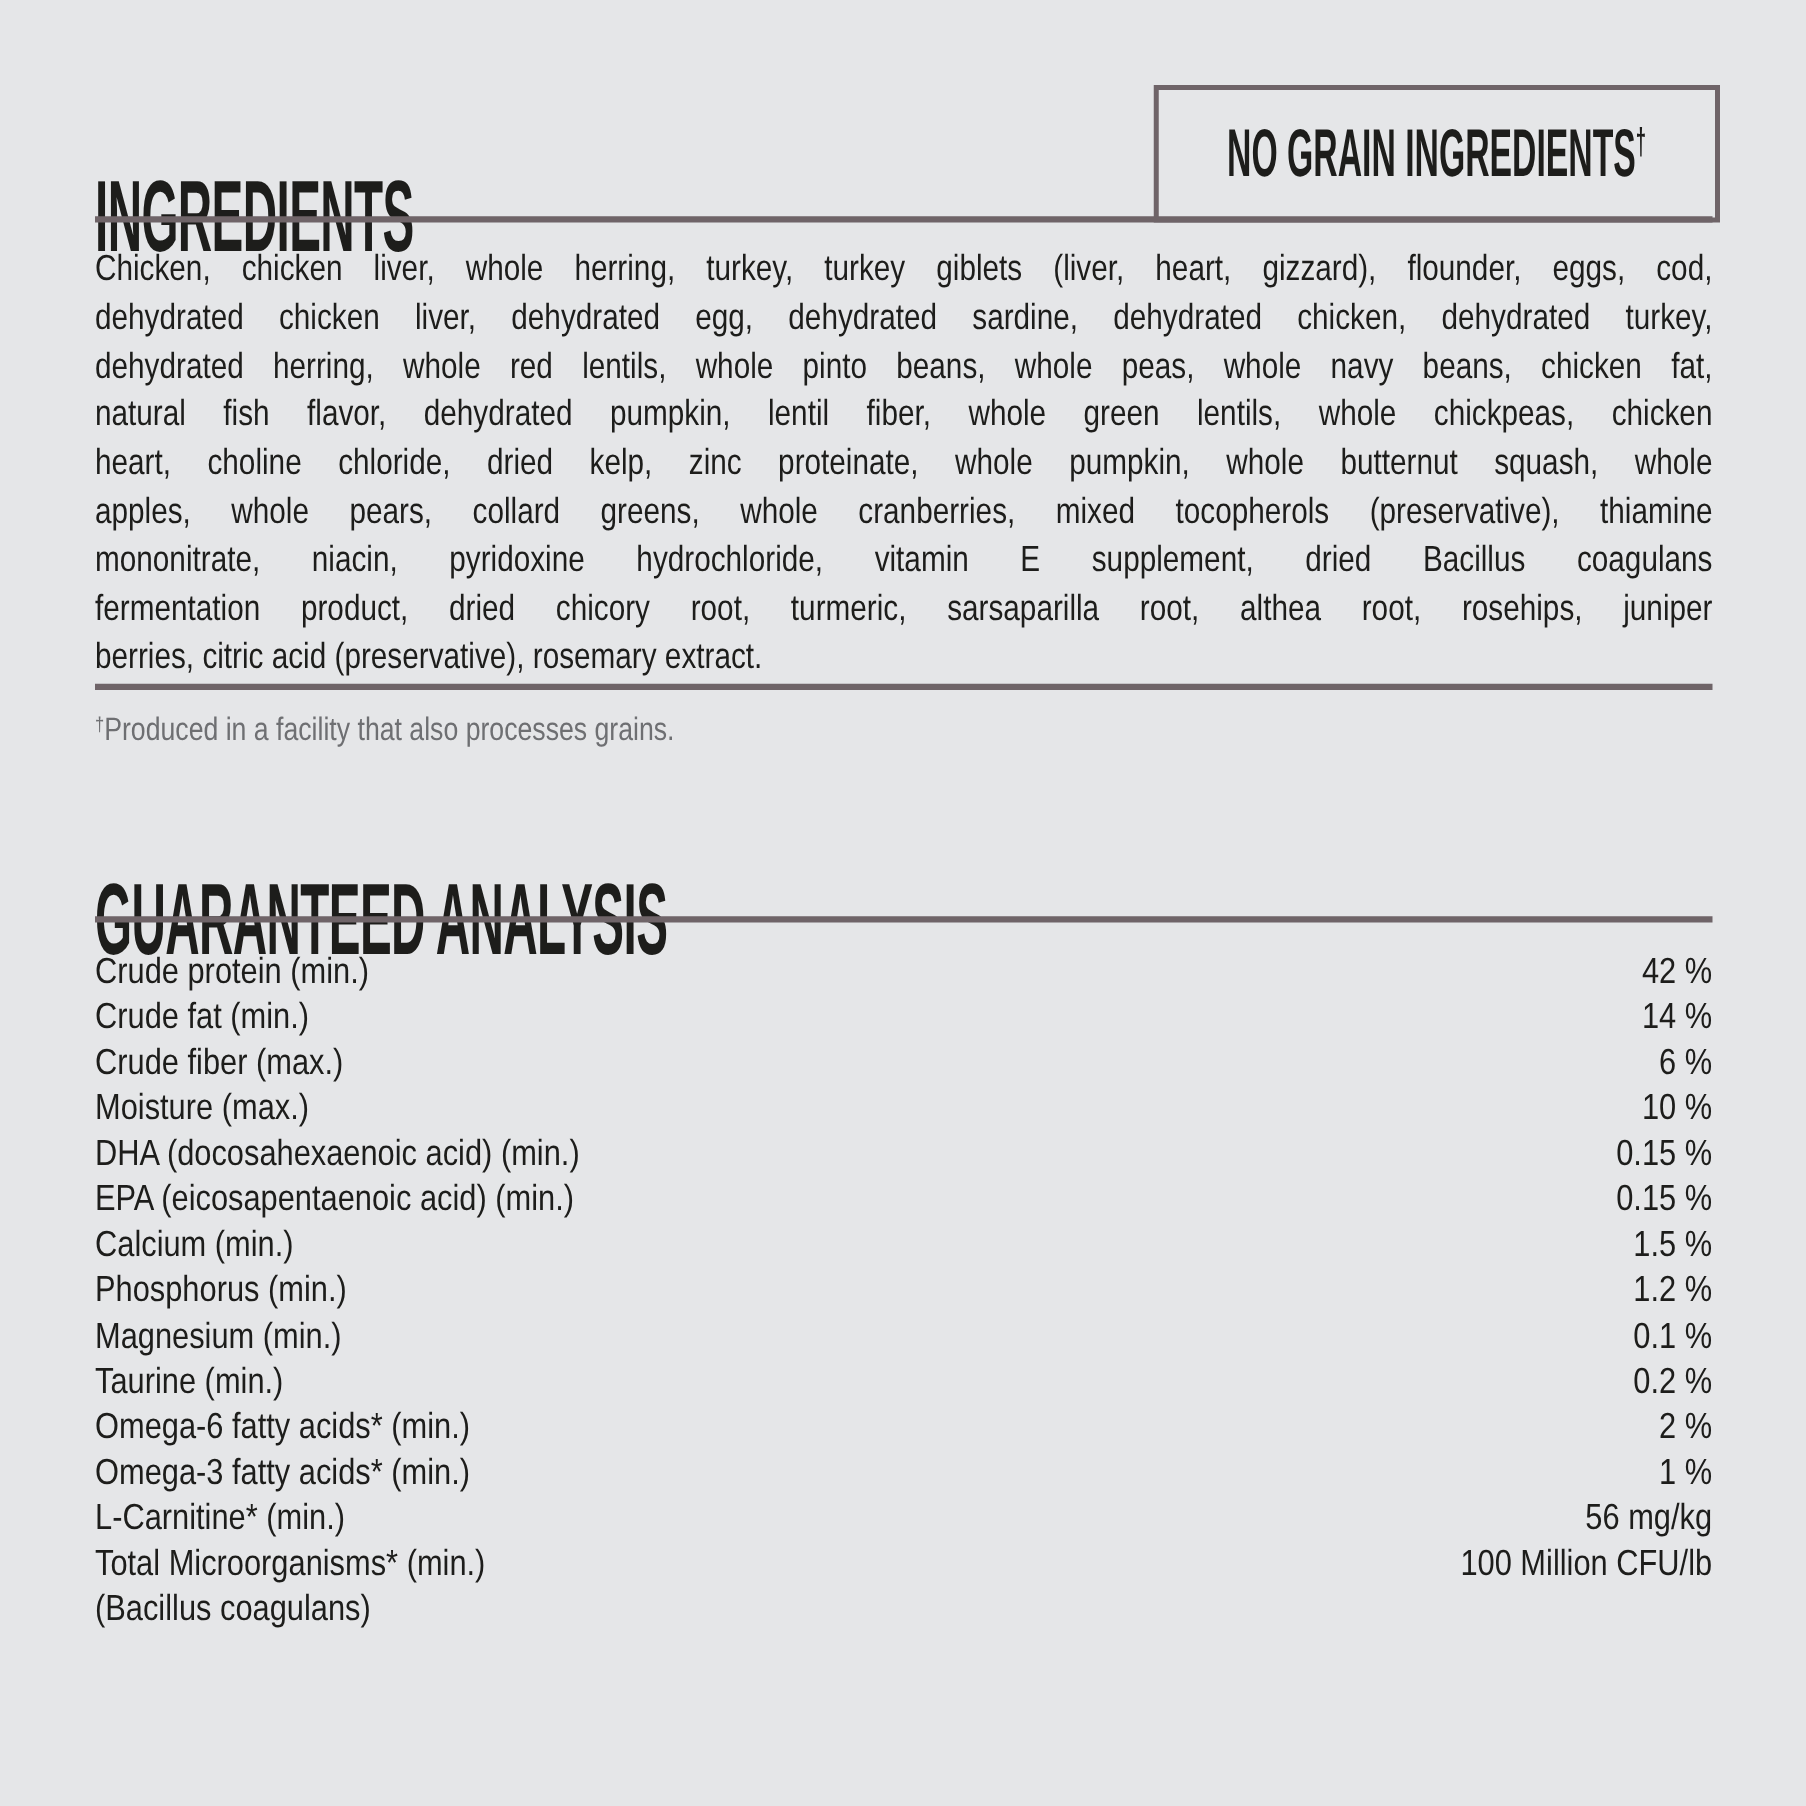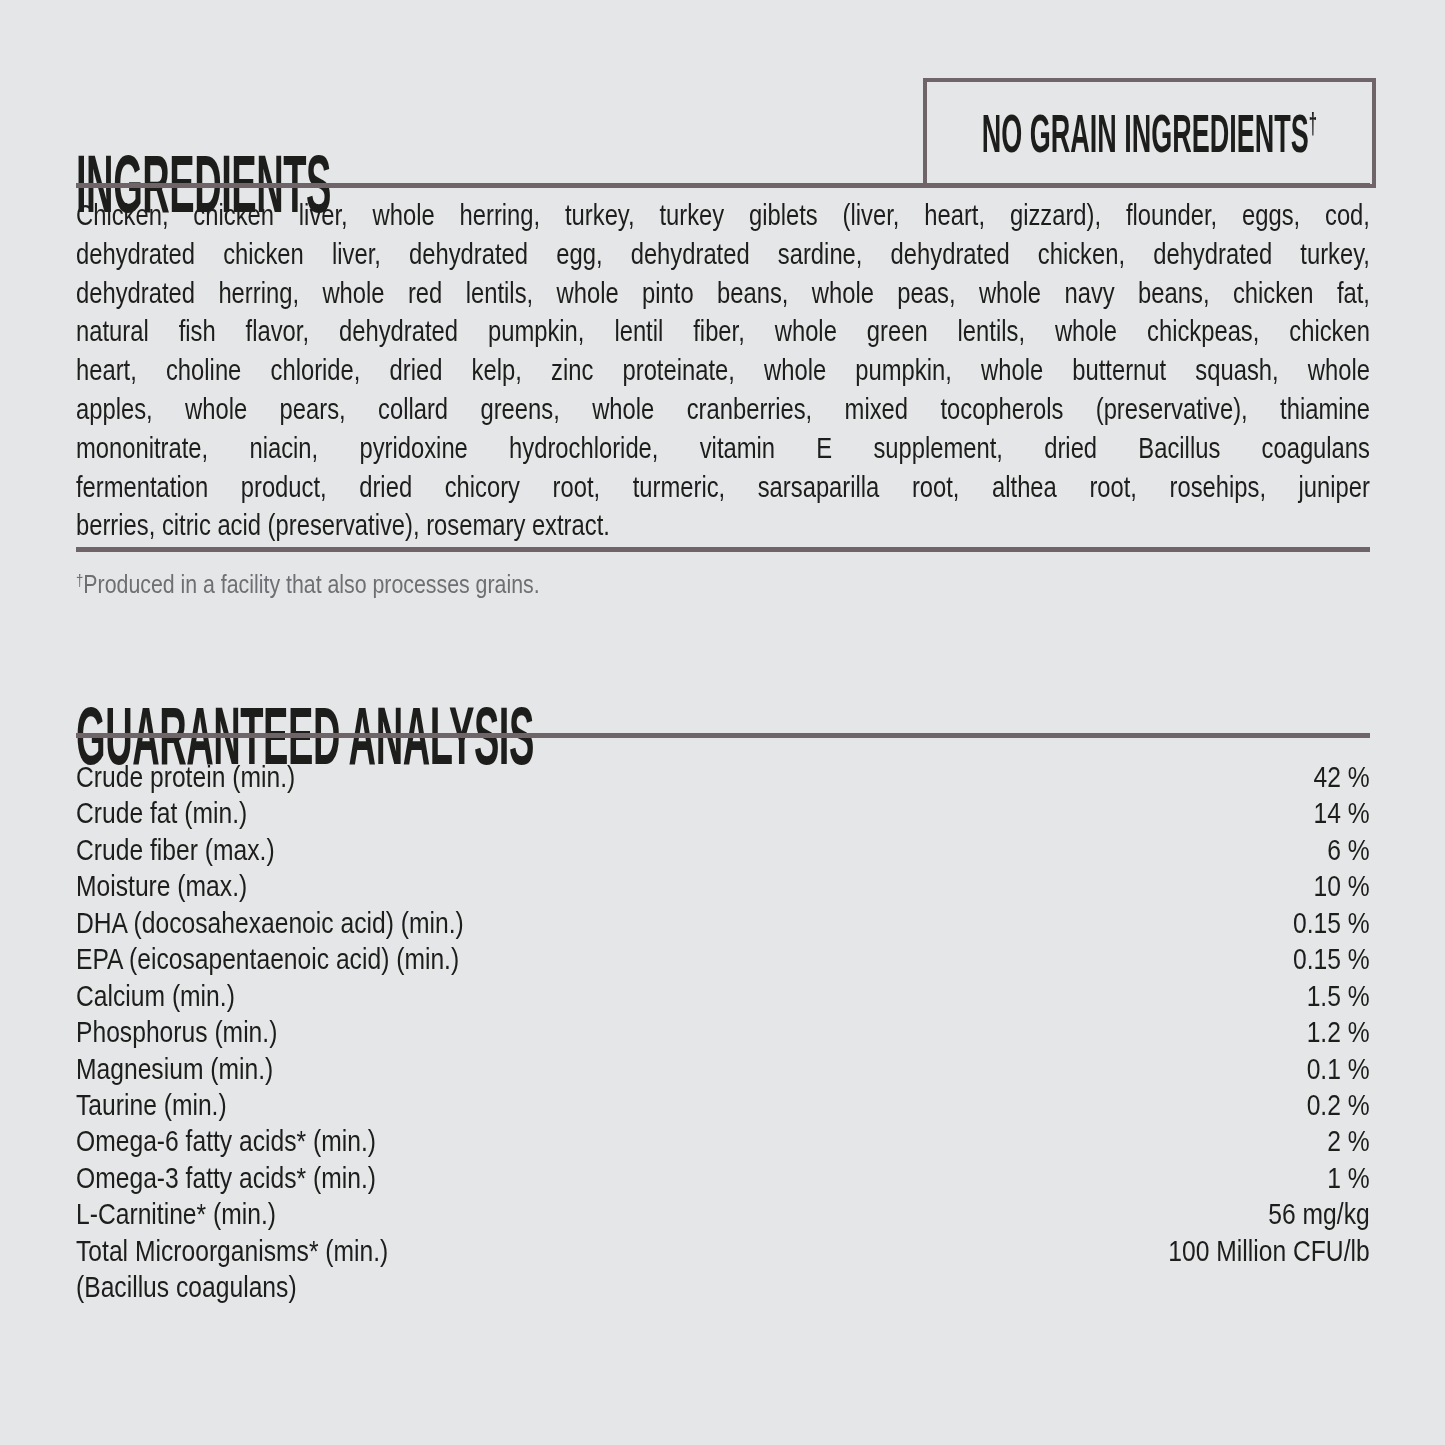--- a/index.html
+++ b/index.html
@@ -27,21 +27,21 @@
     line-height:1;
     letter-spacing:-1px;
     white-space:nowrap;
     transform:scaleX(0.47);
     transform-origin:left top;
     color:var(--text_color);
   }
 
   
   .ing-header{
-    position:absolute;left:76px;top:10px;width:1294px;height:178px;
+    position:absolute;left:76px;top:0;width:1294px;height:178px;
   }
   .ing-header .display-title{left:0;top:80px;}
   .header-rule{
     position:absolute;left:0;bottom:0;width:100%;height:5px;
     background:var(--rule_color);
   }
   .badge{
     position:absolute;right:-6px;bottom:0;
     width:453px;height:110px;
     border:4px solid var(--rule_color);

